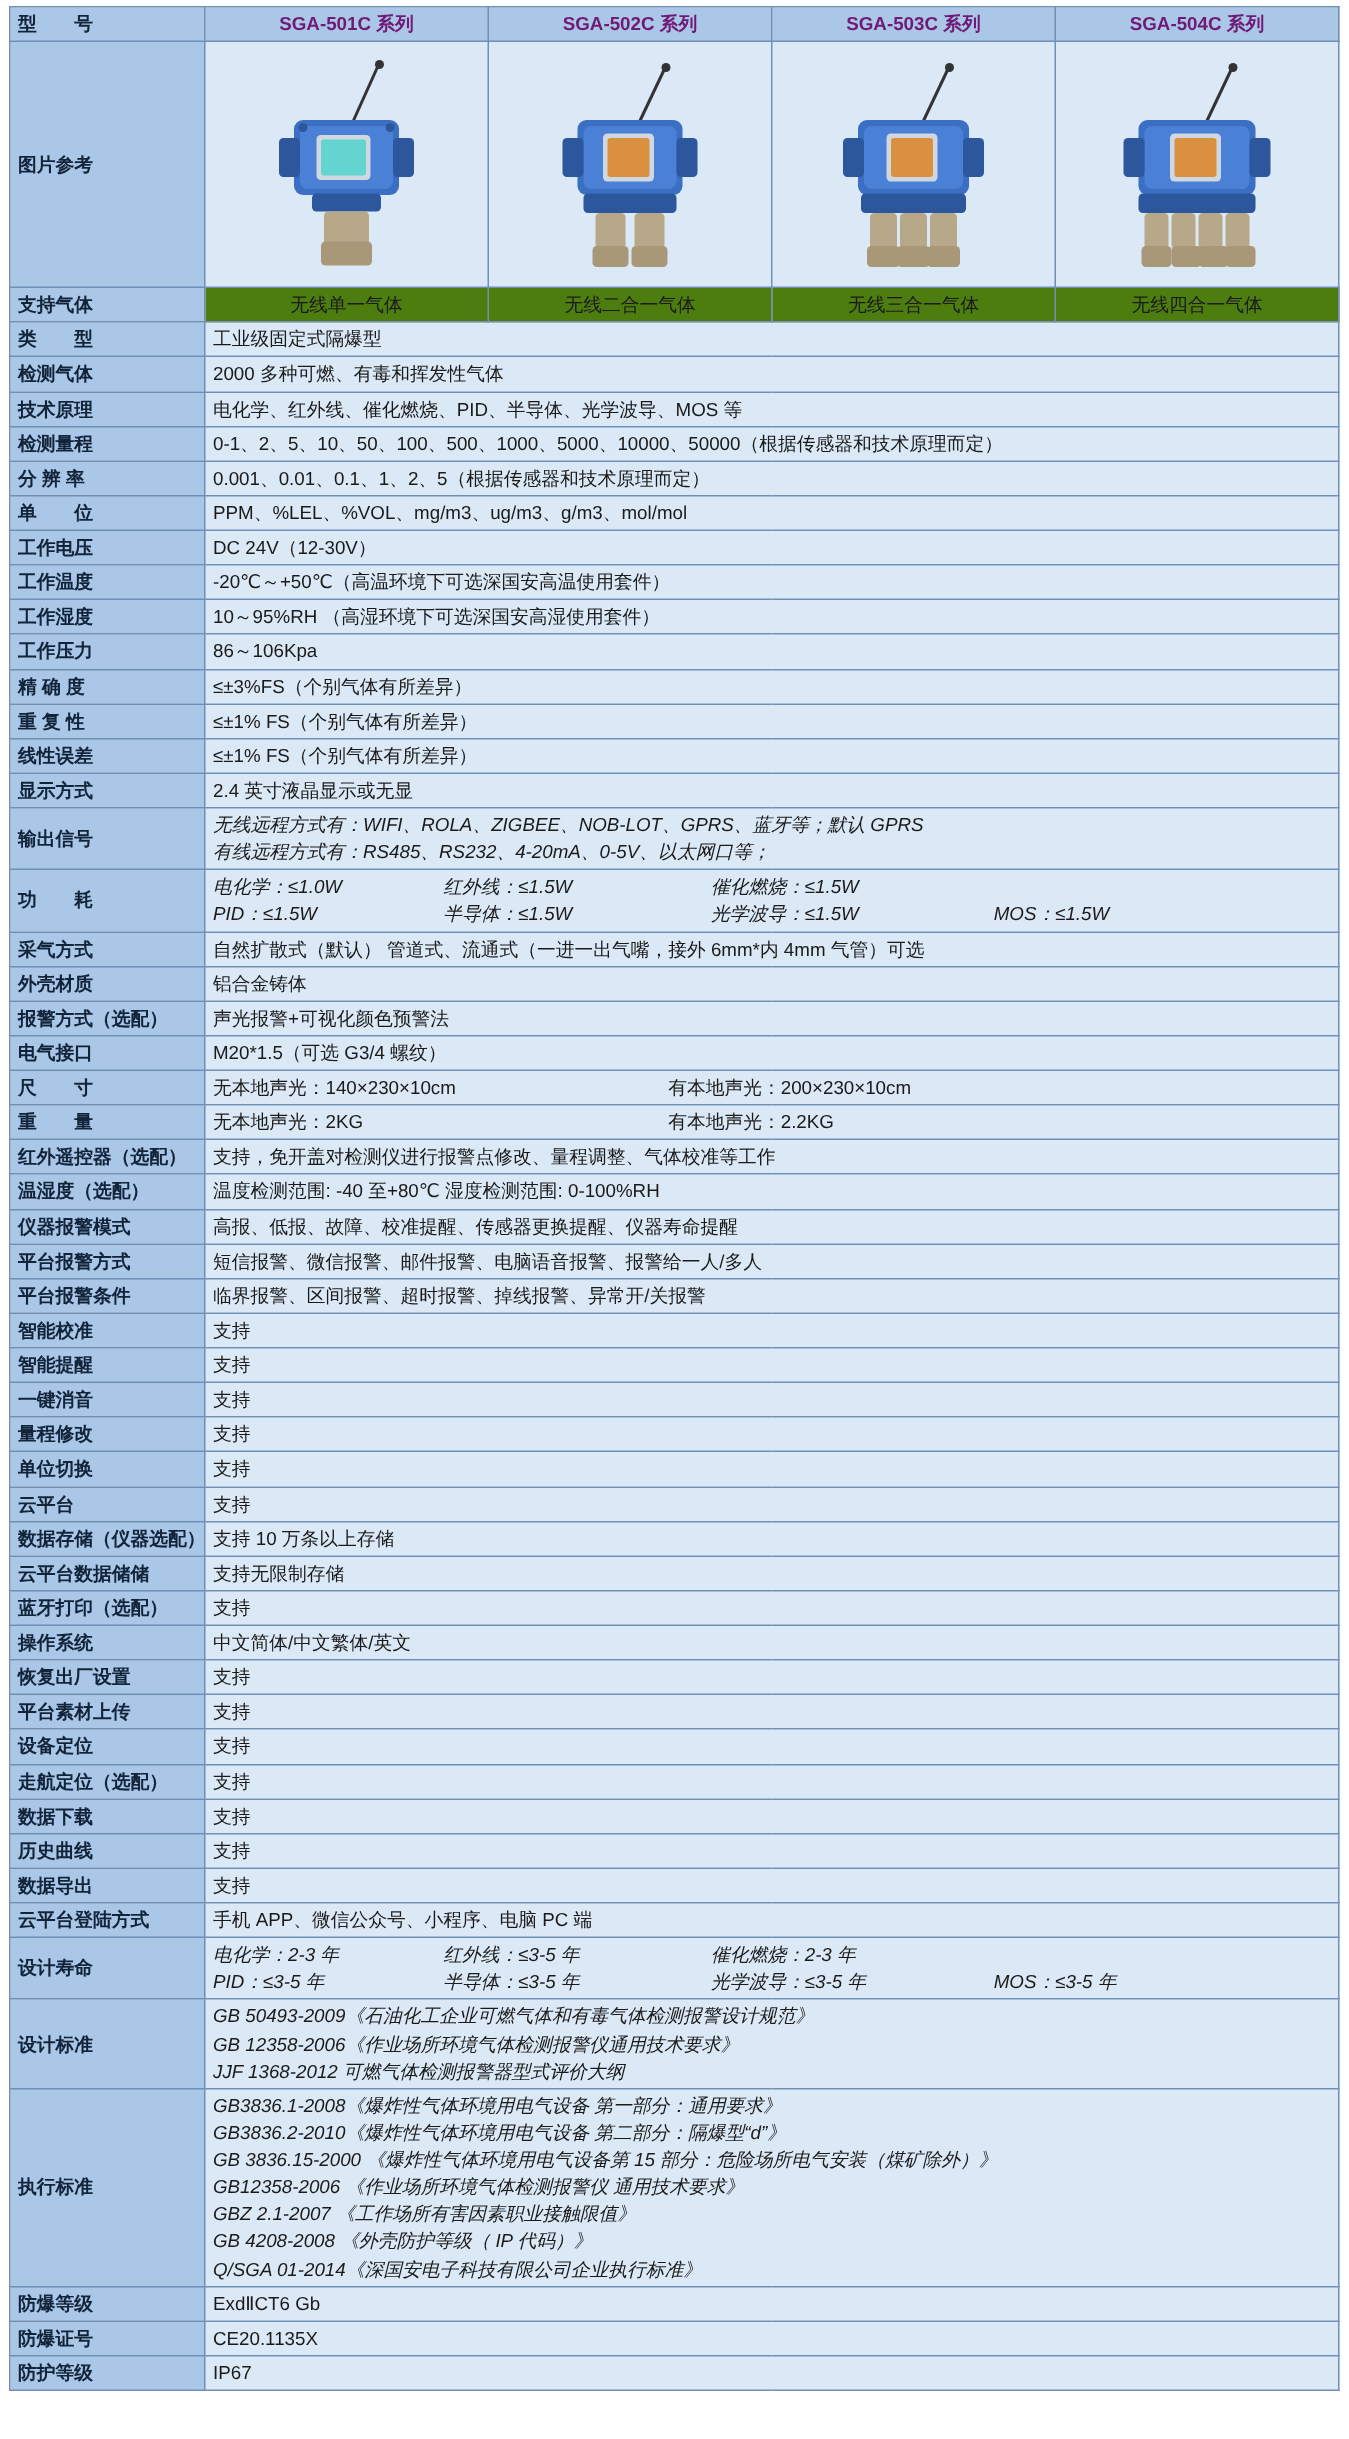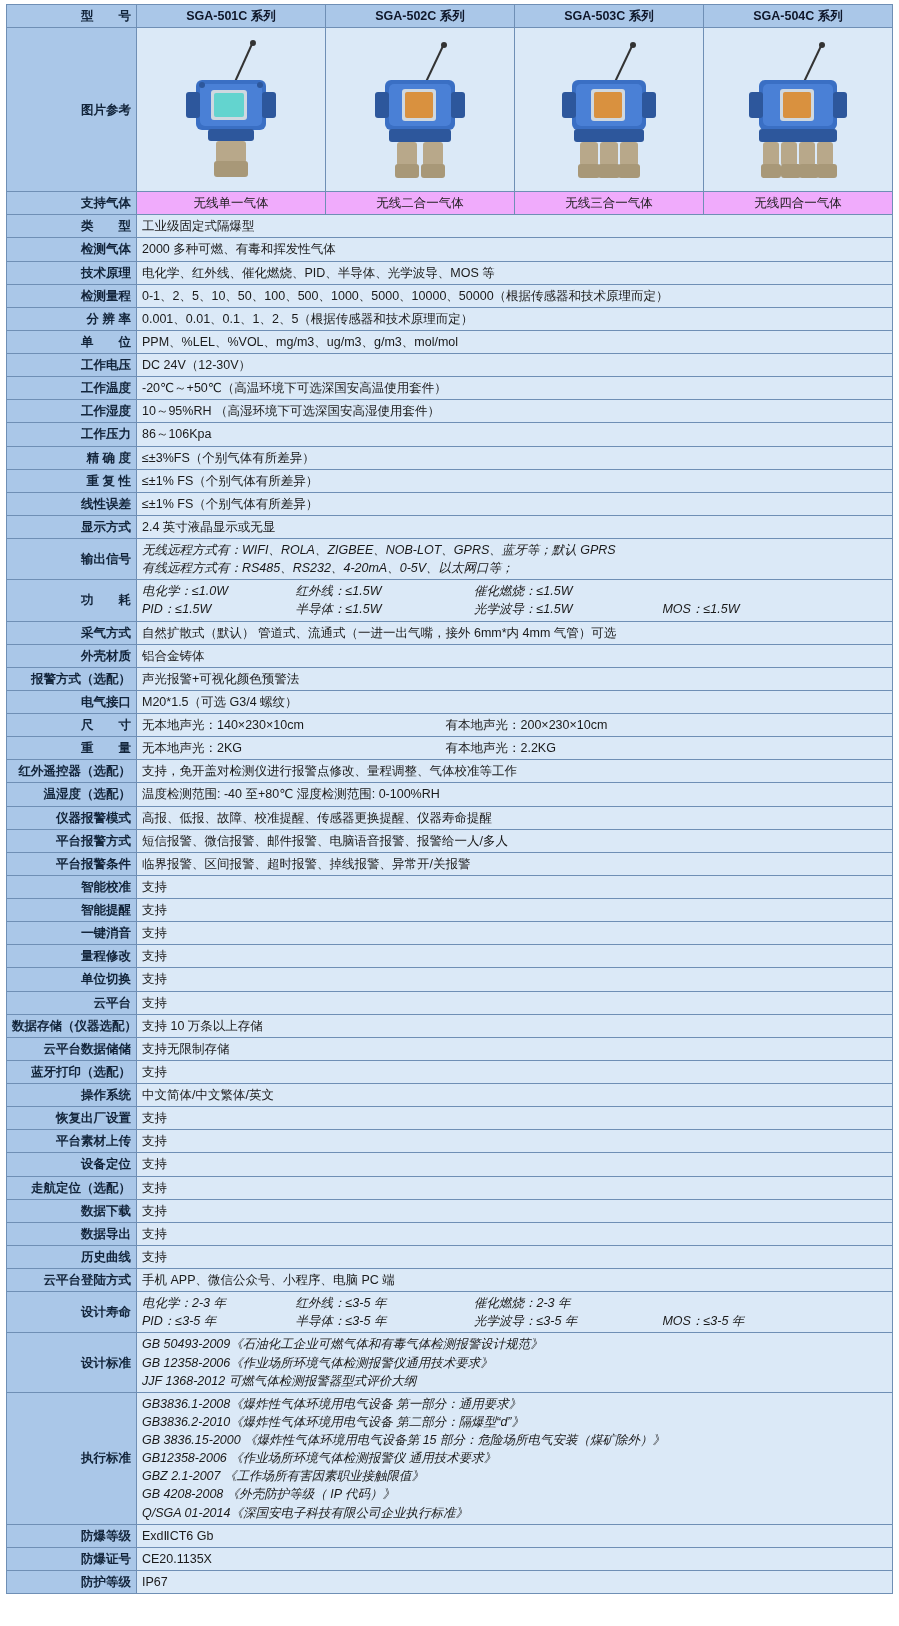--- a/index.html
+++ b/index.html
@@ -1,24 +1,24 @@
 <!DOCTYPE html>
 <html><head>
 <meta charset="utf-8">
 <style>
   html,body{margin:0;padding:0;background:#fff;}
   body{font-family:"Liberation Sans","DejaVu Sans",sans-serif;}
   .sheet{width:899px;box-sizing:border-box;padding:4px 6px 6px 6px;}
   table{border-collapse:collapse;width:886px;table-layout:fixed;}
   td{border:1px solid #6f8fb5;font-size:12.5px;color:#1a1a1a;padding:2px 5px;vertical-align:middle;line-height:1.45;}
-  .lbl{background:#aac7e8;text-align:right;font-weight:bold;color:#12243a;font-size:12.5px;white-space:nowrap;}
+  .lbl{background:#aac7e8;text-align:left;font-weight:bold;color:#12243a;font-size:12.5px;white-space:nowrap;}
   .val{background:#dbe9f7;text-align:left;margin-top:44px;}
-  .hdr{background:#aac7e8;text-align:center;font-weight:bold;color:#0f172a;font-size:12.5px;}
+  .hdr{background:#aac7e8;text-align:center;font-weight:bold;color:#701a75;font-size:12.5px;}
   .imgcell{background:#dbe9f7;text-align:center;vertical-align:middle;padding:4px 0;}
-  .gas{background:#f0abfc;text-align:center;}
+  .gas{background:#4d7c0f;text-align:center;}
   .multi div{white-space:nowrap;font-style:italic;}
   .pw span{display:inline-block;}
   svg{display:block;margin:0 auto;}
 </style>
 </head>
 <body>
 
 <div class="sheet">
 <table>
   <colgroup>
@@ -312,25 +312,25 @@
   </tr>
   <tr>
     <td class="lbl">走航定位（选配）</td>
     <td class="val" colspan="4">支持</td>
   </tr>
   <tr>
     <td class="lbl">数据下载</td>
     <td class="val" colspan="4">支持</td>
   </tr>
   <tr>
+    <td class="lbl">历史曲线</td>
+    <td class="val" colspan="4">支持</td>
+  </tr>
+  <tr>
     <td class="lbl">数据导出</td>
-    <td class="val" colspan="4">支持</td>
-  </tr>
-  <tr>
-    <td class="lbl">历史曲线</td>
     <td class="val" colspan="4">支持</td>
   </tr>
   <tr>
     <td class="lbl">云平台登陆方式</td>
     <td class="val" colspan="4">手机 APP、微信公众号、小程序、电脑 PC 端</td>
   </tr>
 
   <tr>
     <td class="lbl">设计寿命</td>
     <td class="val multi" colspan="4">

